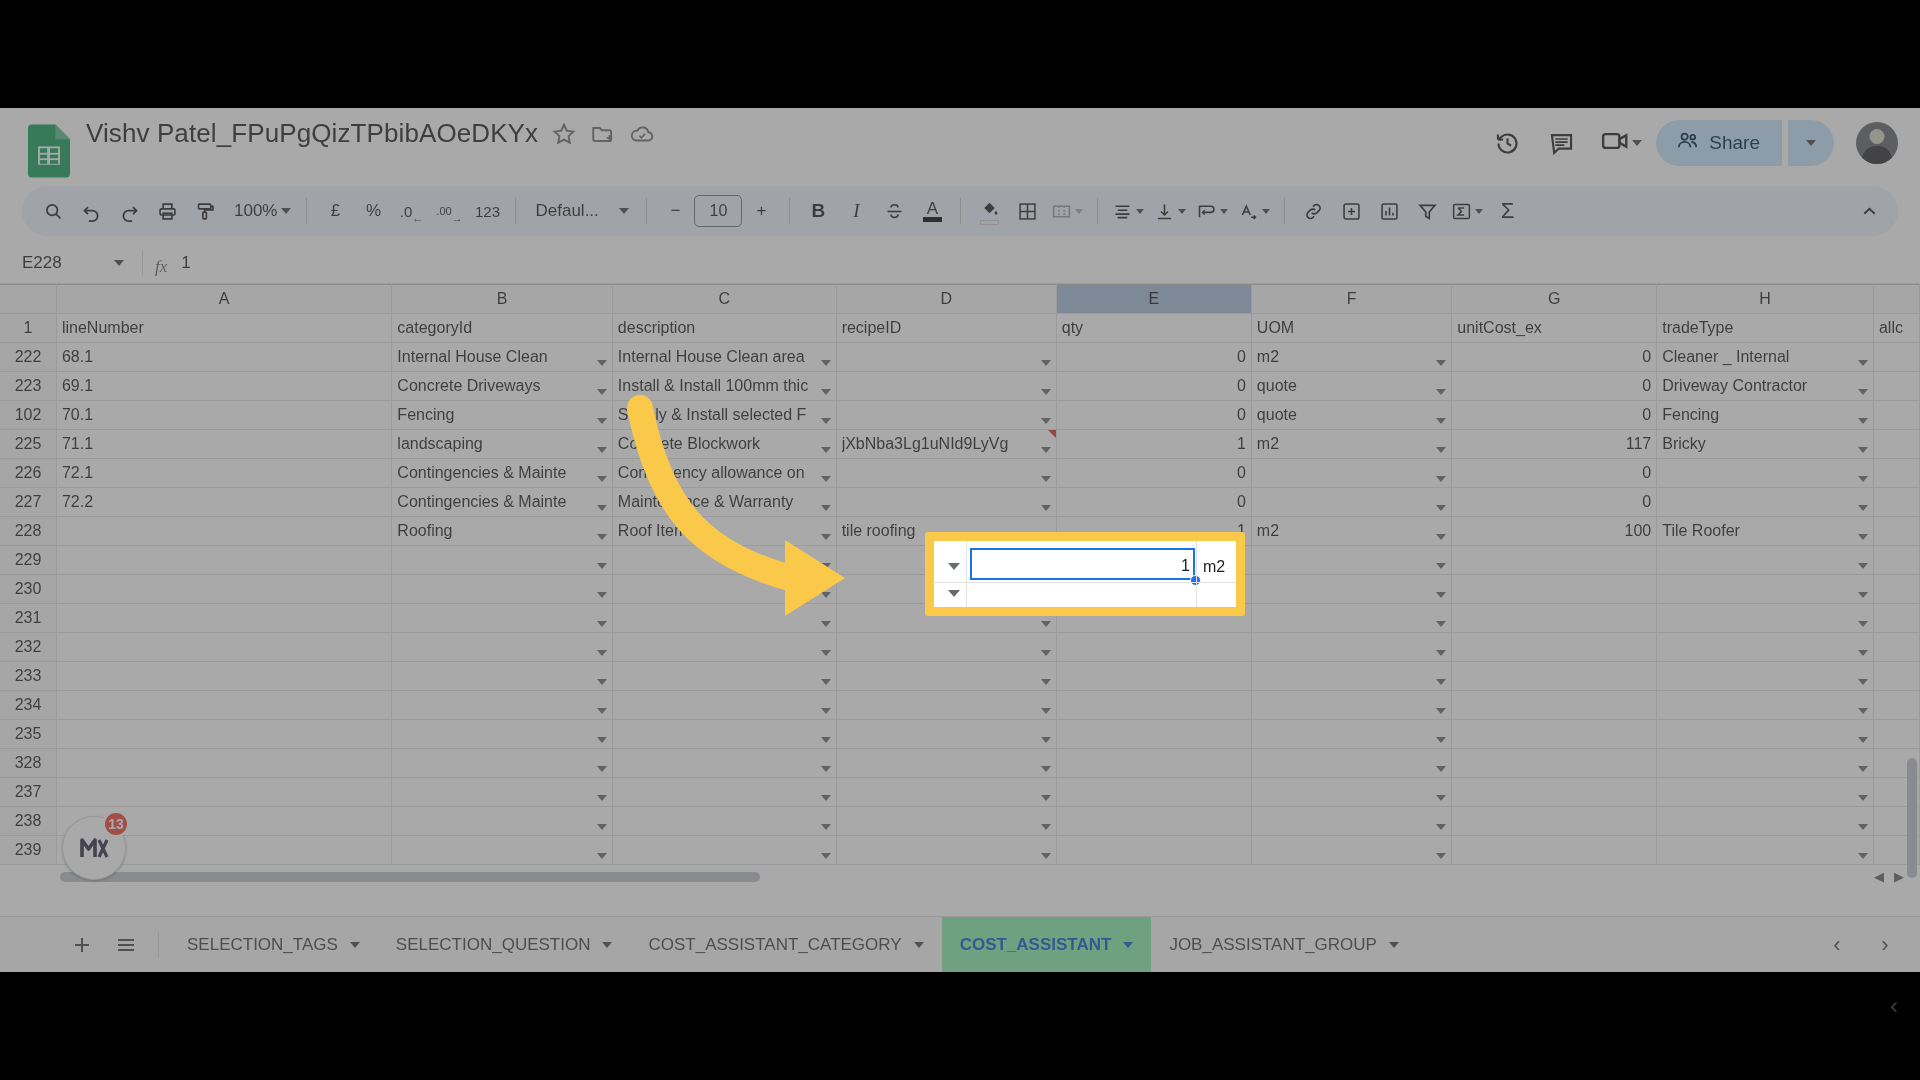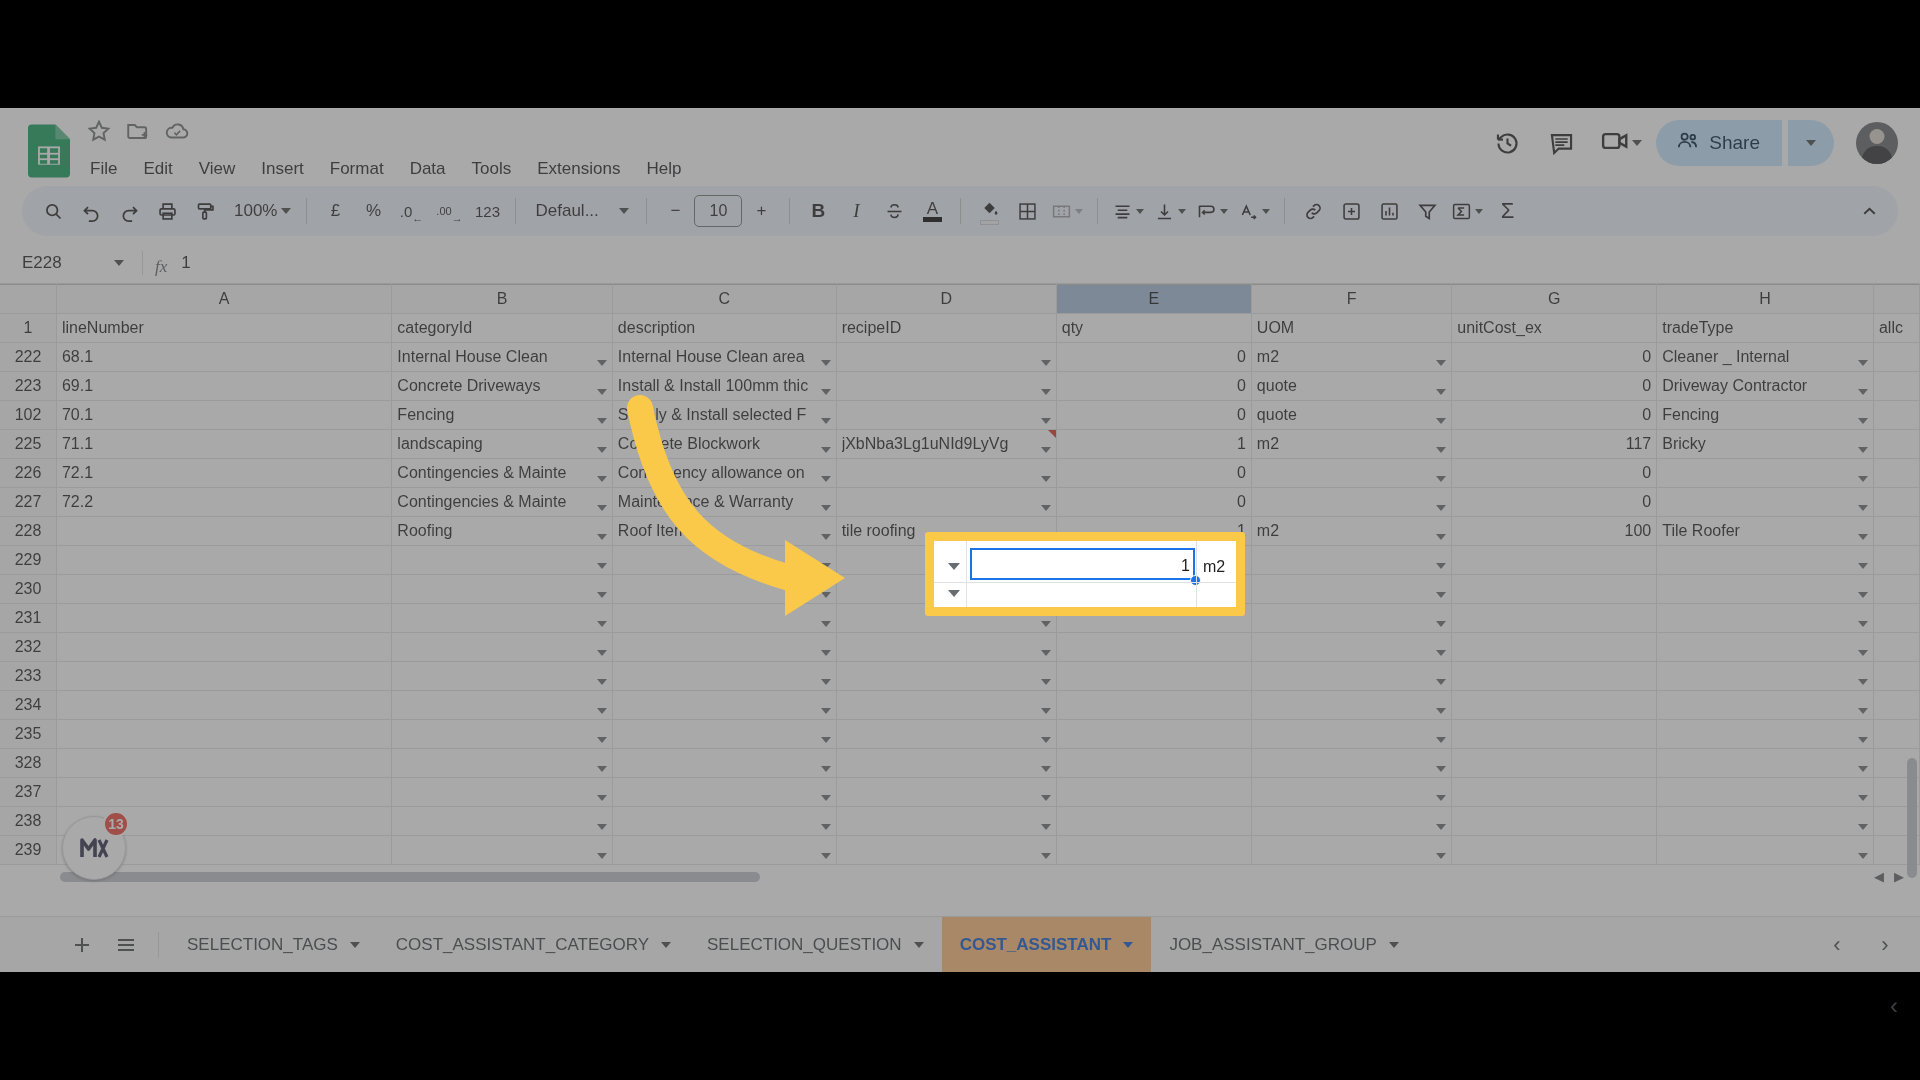--- a/index.html
+++ b/index.html
@@ -232,21 +232,21 @@
     display: flex; align-items: center; justify-content: center;
     cursor: pointer; color: #444746;
   }
   .tabsep { width: 1px; height: 26px; background: #dadce0; margin: 0 10px; }
   .sheet-tab {
     display: flex; align-items: center; gap: 12px;
     height: 56px; padding: 0 18px; cursor: pointer;
     font-size: 17px; color: #3c4043; white-space: nowrap;
   }
   .sheet-tab.active {
-    background: #fdba74; color: #0b57d0; font-weight: bold;
+    background: #86efac; color: #0b57d0; font-weight: bold;
   }
   .tabs-right {
     position: absolute; right: 14px; display: flex; align-items: center; gap: 6px;
   }
   .nav-arrow {
     width: 42px; height: 42px; border-radius: 50%;
     display:flex; align-items:center; justify-content:center;
     color:#444746; cursor:pointer; font-size: 22px;
   }
 
@@ -314,50 +314,40 @@
           <rect x="13" y="26" width="8" height="5" fill="#0f9d58"></rect>
           <rect x="24" y="26" width="9" height="5" fill="#0f9d58"></rect>
           <rect x="13" y="33" width="8" height="4" fill="#0f9d58"></rect>
           <rect x="24" y="33" width="9" height="4" fill="#0f9d58"></rect>
           <rect x="13" y="39" width="8" height="4" fill="#0f9d58"></rect>
           <rect x="24" y="39" width="9" height="4" fill="#0f9d58"></rect>
         </svg>
       </div>
 
       <div class="doc-title-row">
+        <div class="doc-title">Vishv Patel_FPuPgQizTPbibAOeDKYx</div>
         <span class="title-icon">
           <svg viewBox="0 0 24 24" fill="none" stroke="#444746" stroke-width="1.8">
             <path d="M12 3.5l2.6 5.5 6 .8-4.4 4.2 1.1 6-5.3-2.9L6.7 20l1.1-6L3.4 9.8l6-.8z"></path>
           </svg>
         </span>
         <span class="title-icon">
           <svg viewBox="0 0 24 24" fill="none" stroke="#444746" stroke-width="1.8">
             <path d="M3 6.5h6l2 2h7a1.5 1.5 0 0 1 1.5 1.5v7A1.5 1.5 0 0 1 18 18.5H4.5A1.5 1.5 0 0 1 3 17z"></path>
             <path d="M18 13v5M15.5 15.5h5" stroke-width="1.6"></path>
           </svg>
         </span>
         <span class="title-icon">
           <svg viewBox="0 0 24 24" fill="none" stroke="#444746" stroke-width="1.8">
             <path d="M6.5 18h11a3.8 3.8 0 0 0 .4-7.6A5.4 5.4 0 0 0 7.7 9 3.9 3.9 0 0 0 6.5 18z"></path>
             <path d="M9.6 13.6l1.9 1.9 3.3-3.6" stroke-width="1.6"></path>
           </svg>
         </span>
       </div>
 
-      <div class="menubar">
-        <div class="menu-item">File</div>
-        <div class="menu-item">Edit</div>
-        <div class="menu-item">View</div>
-        <div class="menu-item">Insert</div>
-        <div class="menu-item">Format</div>
-        <div class="menu-item">Data</div>
-        <div class="menu-item">Tools</div>
-        <div class="menu-item">Extensions</div>
-        <div class="menu-item">Help</div>
-      </div>
 
       <div class="titlebar-right">
         <div class="tb-icon-btn">
           <svg viewBox="0 0 24 24" fill="none" stroke="#1f1f1f" stroke-width="1.9">
             <path d="M3.5 8.5V4"></path>
               <path d="M3.5 8.5H8"></path>
             <path d="M4 12a8 8 0 1 0 2.4-5.7L3.6 8.6"></path>
             <path d="M12 7.5V12l3.2 2"></path>
           </svg>
         </div>
@@ -1593,25 +1583,25 @@
           <path d="M4 7h16M4 12h16M4 17h16"></path>
         </svg>
       </div>
       <div class="tabsep"></div>
 
       <div class="sheet-tab">
         <span>SELECTION_TAGS</span>
         <span class="caret"></span>
       </div>
       <div class="sheet-tab">
-        <span>COST_ASSISTANT_CATEGORY</span>
+        <span>SELECTION_QUESTION</span>
         <span class="caret"></span>
       </div>
       <div class="sheet-tab">
-        <span>SELECTION_QUESTION</span>
+        <span>COST_ASSISTANT_CATEGORY</span>
         <span class="caret"></span>
       </div>
       <div class="sheet-tab active">
         <span>COST_ASSISTANT</span>
         <span class="caret" style="border-top-color:#0b57d0"></span>
       </div>
       <div class="sheet-tab">
         <span>JOB_ASSISTANT_GROUP</span>
         <span class="caret"></span>
       </div>

